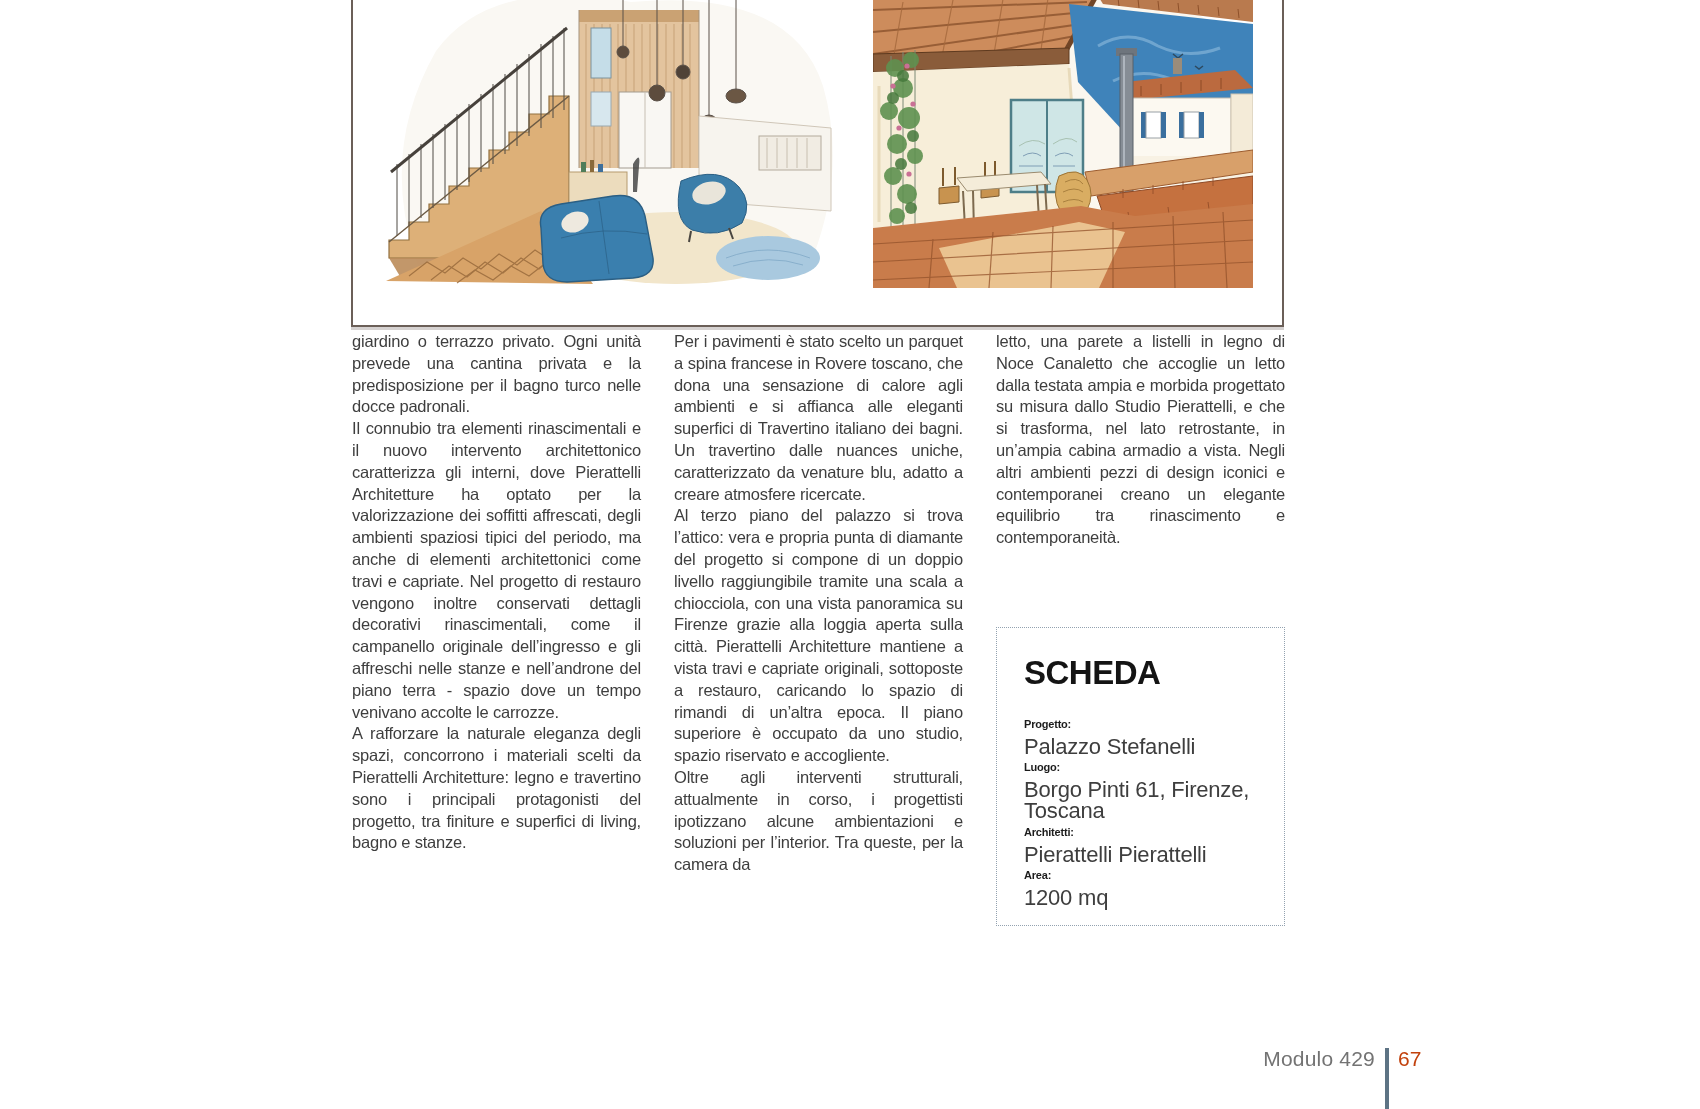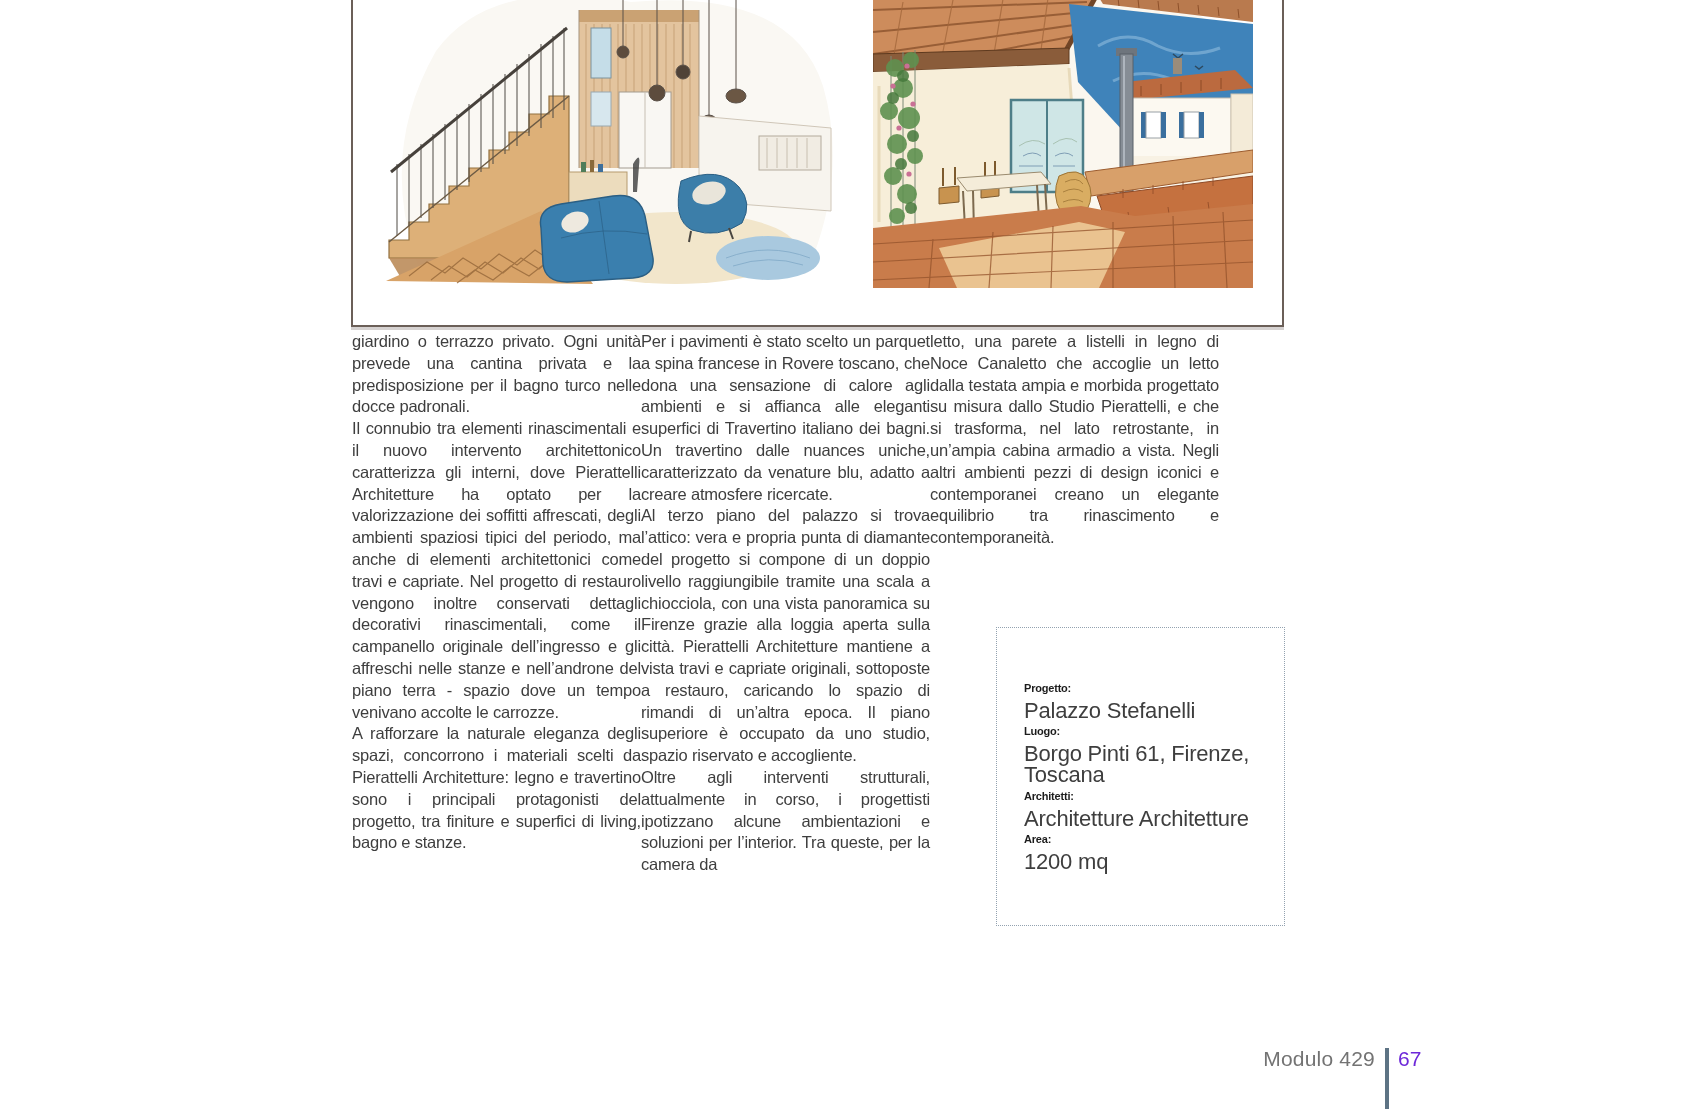--- a/index.html
+++ b/index.html
@@ -8,39 +8,39 @@
 
   
   .artwork-frame{position:absolute;left:351px;top:-6px;width:933px;height:333px;
         border:2px solid #6b5f58;box-sizing:border-box;background:#ffffff;
         box-shadow:0 3px 0 rgba(107,95,88,.28);}
   .sketch{position:absolute;top:0;}
   .sketch.left{left:8px;width:505px;height:290px;}
   .sketch.right{left:520px;width:380px;height:292px;}
 
   
-  .article{position:absolute;left:352px;top:331px;width:933px;display:flex;}
+  .article{position:absolute;left:352px;top:331px;width:933px;display:flex;gap:33px;}
   .col{width:289px;font-size:16.5px;line-height:21.8px;letter-spacing:-.2px;
        color:#3e3e3e;text-align:justify;}
   .col p{margin:0;}
 
   
   .scheda{position:absolute;left:996px;top:627px;width:289px;height:299px;
         border:1px dotted #93a2b0;box-sizing:border-box;padding:27px 20px 0 27px;background:#fff;}
   .scheda-title{font-size:33px;line-height:36px;font-weight:bold;color:#141414;
         letter-spacing:-.5px;margin:0 0 23px 0;}
   .scheda-title span{display:block;}
   .field-label{font-weight:bold;font-size:11px;line-height:21.6px;color:#1c1c1c;letter-spacing:-.2px;}
   .field-value{font-size:22px;line-height:21.6px;color:#3e3e3e;letter-spacing:-.2px;}
 
   
   .footer-mag{position:absolute;top:1047px;left:1135px;width:240px;text-align:right;
         font-size:21px;color:#737373;letter-spacing:.2px;}
   .footer-bar{position:absolute;left:1385px;top:1048px;width:4px;height:61px;background:#5d7384;}
-  .footer-page{position:absolute;left:1398px;top:1047px;font-size:21px;color:#6d28d9;}
+  .footer-page{position:absolute;left:1398px;top:1047px;font-size:21px;color:#c2410c;}
 </style>
 </head>
 <body>
 
 <div class="page">
 
   <div class="artwork-frame">
 
     <svg class="sketch left" viewBox="0 0 505 290">
       <path d="M60,278 Q15,160 75,55 Q130,-20 270,6 Q430,-8 462,90 Q488,180 445,278 Z" fill="#faf8f3"></path>
@@ -312,28 +312,29 @@
         <p>Al terzo piano del palazzo si trova l’attico: vera e propria punta di diamante del progetto si compone di un doppio livello raggiungibile tramite una scala a chiocciola, con una vista panoramica su Firenze grazie alla loggia aperta sulla città. Pierattelli Architetture mantiene a vista travi e capriate originali, sottoposte a restauro, caricando lo spazio di rimandi di un’altra epoca. Il piano superiore è occupato da uno studio, spazio riservato e accogliente.</p>
         <p>Oltre agli interventi strutturali, attualmente in corso, i progettisti ipotizzano alcune ambientazioni e soluzioni per l’interior. Tra queste, per la camera da</p>
       </div>
       <div class="col">
         <p>letto, una parete a listelli in legno di Noce Canaletto che accoglie un letto dalla testata ampia e morbida progettato su misura dallo Studio Pierattelli, e che si trasforma, nel lato retrostante, in un’ampia cabina armadio a vista. Negli altri ambienti pezzi di design iconici e contemporanei creano un elegante equilibrio tra rinascimento e contemporaneità.</p>
       </div>
     </div>
 
   <div class="scheda">
     <h2 class="scheda-title">
+      <span>SCHEDA</span>
     </h2>
     <div>
         <div class="field-label">Progetto:</div>
         <div class="field-value">Palazzo Stefanelli</div>
         <div class="field-label">Luogo:</div>
         <div class="field-value">Borgo Pinti 61, Firenze, Toscana</div>
         <div class="field-label">Architetti:</div>
-        <div class="field-value">Architetture Architetture</div>
+        <div class="field-value">Pierattelli Pierattelli</div>
         <div class="field-label">Area:</div>
         <div class="field-value">1200 mq</div>
       </div>
   </div>
 
   <div class="footer-mag">Modulo 429</div>
   <div class="footer-bar"></div>
   <div class="footer-page">67</div>
 
 </div>

